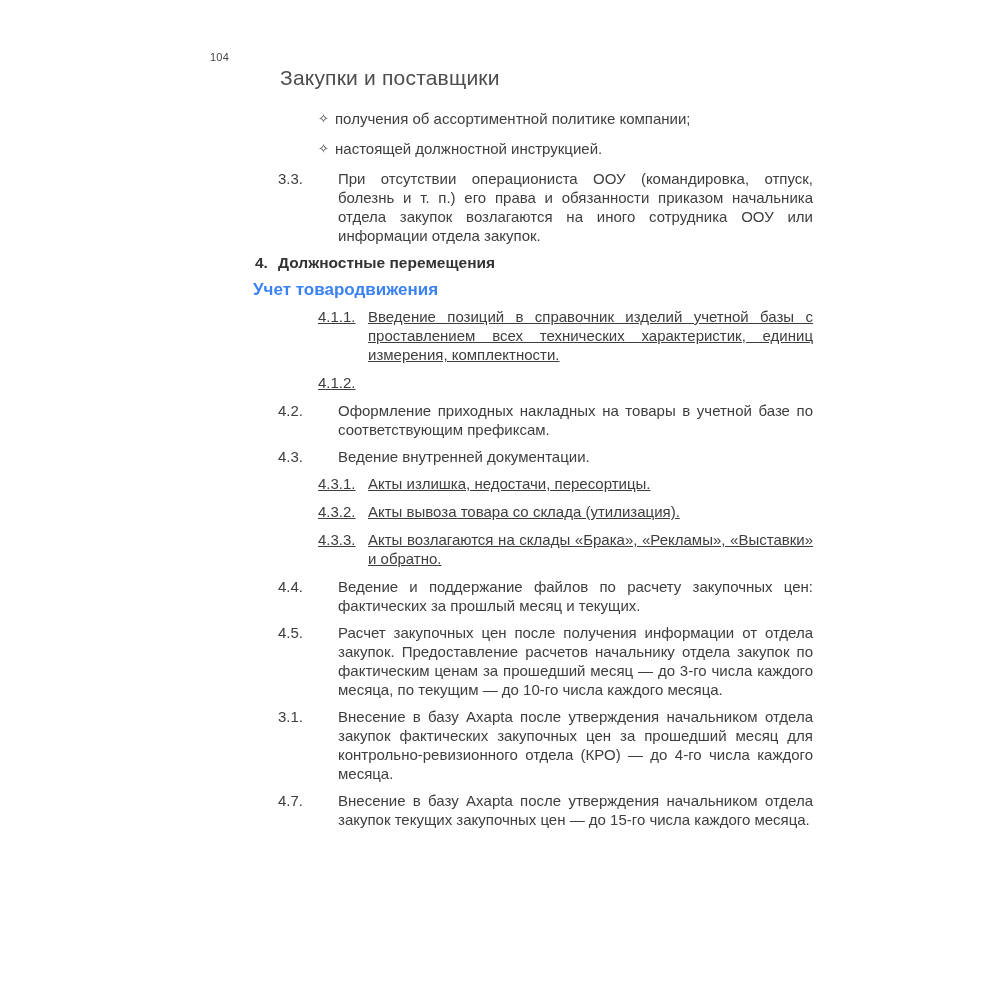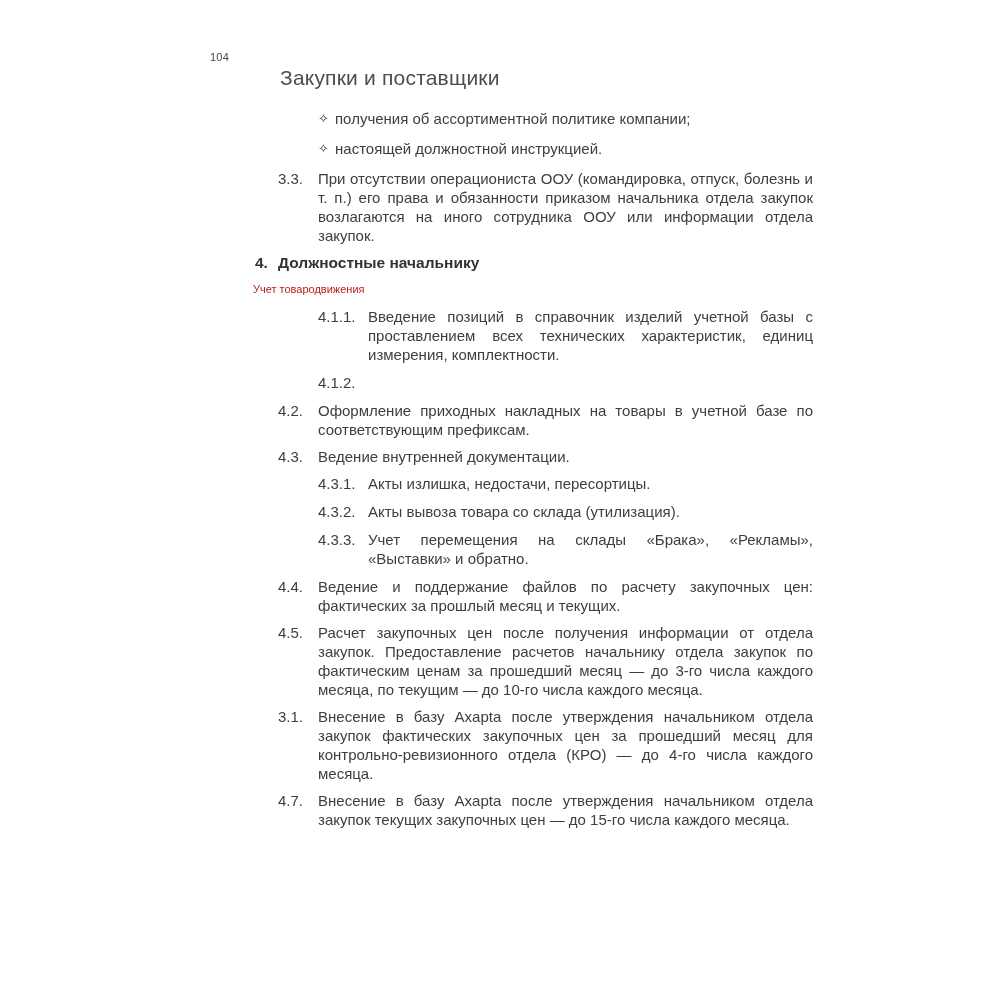--- a/index.html
+++ b/index.html
@@ -23,32 +23,32 @@
   .running-head {
     position: absolute; left: 280px; top: 8px;
     font-size: 21px; color: #4d4d4d; letter-spacing: 0.2px; margin-top: 7px;
   }
   
   .content { position: absolute; top: 109px; left: 0; width: 1000px; }
   .block { font-size: 15px; line-height: 19px; color: #3e3e3e; }
   .block .txt { flex: 1; text-align: justify; }
   .bullet { margin-left: 318px; width: 495px; display: flex; margin-bottom: 11px; }
   .bullet .glyph { width: 17px; flex: none; color: #474747; font-size: 13px; }
-  .item1 { margin-left: 278px; width: 535px; display: flex; margin-bottom: 8px; }
+  .item1 { margin-left: 278px; width: 535px; display: flex; margin-bottom: 8px; gap: 20px; }
   .item1 .num { width: 40px; flex: none; }
-  .item2 { margin-left: 318px; width: 495px; display: flex; margin-bottom: 9px; }
+  .item2 { margin-left: 318px; width: 495px; display: flex; margin-bottom: 9px; text-decoration: underline; }
   .item2 .num { width: 50px; flex: none; }
   .heading {
     margin-left: 255px; margin-top: 3px; margin-bottom: 8px;
     display: flex; font-weight: bold; font-size: 15.5px; color: #333333;
   }
   .heading .num { width: 23px; flex: none; }
   .subheading {
     margin-left: 253px; margin-bottom: 8px;
-    font-weight: normal; font-size: 11px; color: #b91c1c;
+    font-weight: bold; font-size: 17px; color: #3b82f6;
   }
 </style>
 </head>
 <body>
 
 <div class="page">
   <div class="page-header">
     <span class="page-number">104</span>
     <span class="running-head">Закупки и поставщики</span>
   </div>
@@ -60,21 +60,21 @@
       <div class="block bullet">
         <span class="glyph">✧</span>
         <span class="txt">настоящей должностной инструкцией.</span>
       </div>
       <div class="block item1">
         <span class="num">3.3.</span>
         <span class="txt">При отсутствии операциониста ООУ (командировка, отпуск, болезнь и т. п.) его права и обязанности приказом начальника отдела закупок возлагаются на иного сотрудника ООУ или информации отдела закупок.</span>
       </div>
       <div class="block heading">
         <span class="num">4.</span>
-        <span class="txt">Должностные начальнику</span>
+        <span class="txt">Должностные перемещения</span>
       </div>
       <div class="block subheading"><span class="txt">Учет товародвижения</span></div>
       <div class="block item2">
         <span class="num">4.1.1.</span>
         <span class="txt">Введение позиций в справочник изделий учетной базы с проставлением всех технических характеристик, единиц измерения, комплектности.</span>
       </div>
       <div class="block item2">
         <span class="num">4.1.2.</span>
       </div>
       <div class="block item1">
@@ -88,21 +88,21 @@
       <div class="block item2">
         <span class="num">4.3.1.</span>
         <span class="txt">Акты излишка, недостачи, пересортицы.</span>
       </div>
       <div class="block item2">
         <span class="num">4.3.2.</span>
         <span class="txt">Акты вывоза товара со склада (утилизация).</span>
       </div>
       <div class="block item2">
         <span class="num">4.3.3.</span>
-        <span class="txt">Учет перемещения на склады «Брака», «Рекламы», «Выставки» и обратно.</span>
+        <span class="txt">Акты возлагаются на склады «Брака», «Рекламы», «Выставки» и обратно.</span>
       </div>
       <div class="block item1">
         <span class="num">4.4.</span>
         <span class="txt">Ведение и поддержание файлов по расчету закупочных цен: фактических за прошлый месяц и текущих.</span>
       </div>
       <div class="block item1">
         <span class="num">4.5.</span>
         <span class="txt">Расчет закупочных цен после получения информации от отдела закупок. Предоставление расчетов начальнику отдела закупок по фактическим ценам за прошедший месяц — до 3-го числа каждого месяца, по текущим — до 10-го числа каждого месяца.</span>
       </div>
       <div class="block item1">

